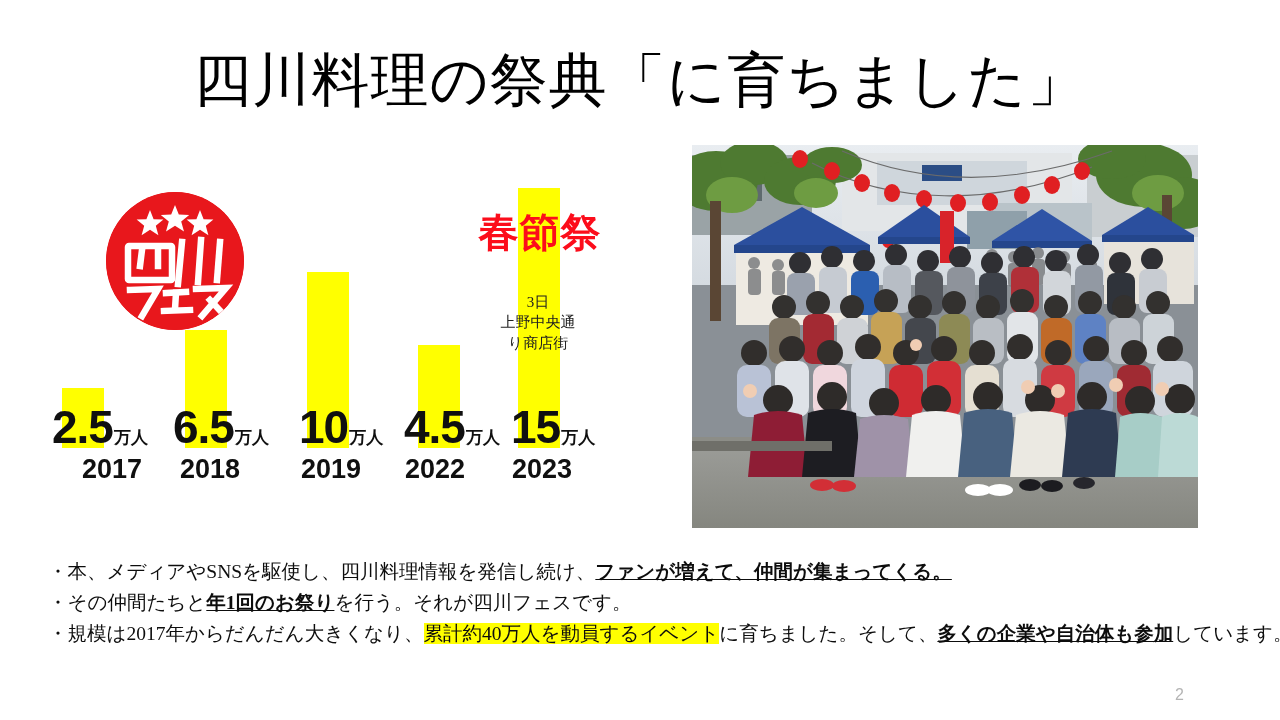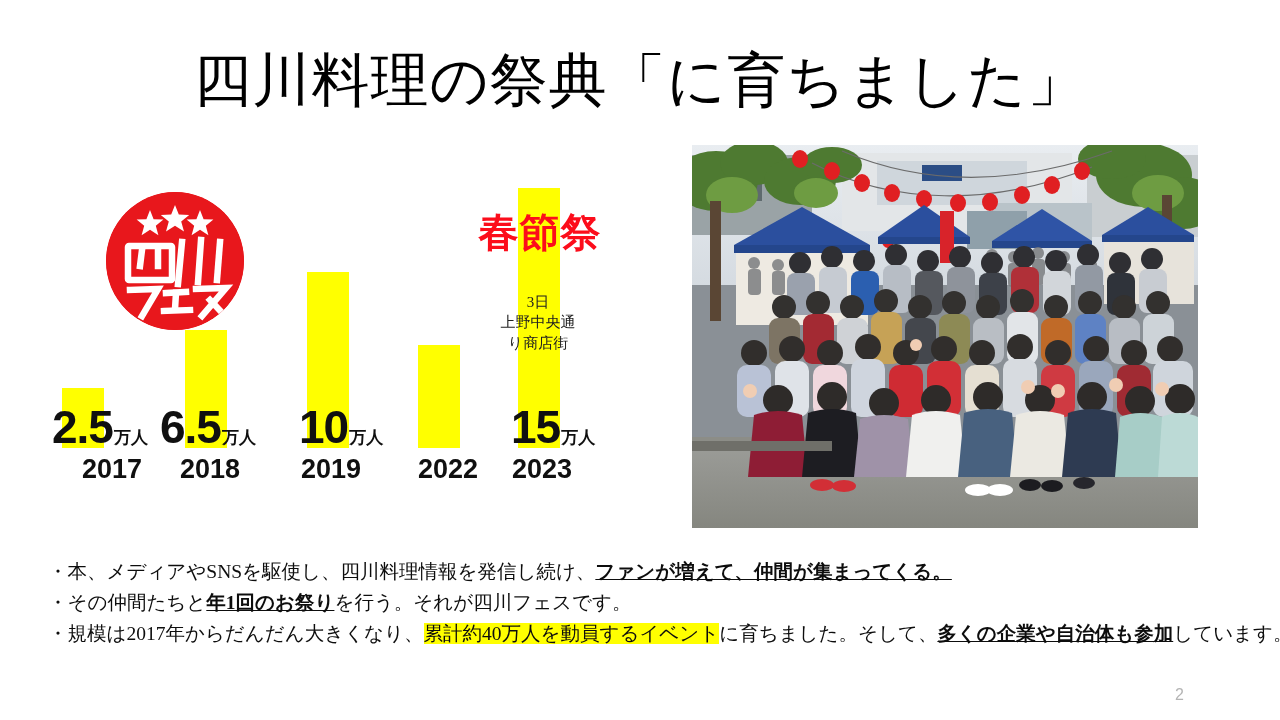--- a/index.html
+++ b/index.html
@@ -167,34 +167,37 @@
   <div class="harusai">春節祭</div>
   <div class="harusai-note">
     <div>3日</div>
     <div>上野中央通</div>
     <div>り商店街</div>
   </div>
 
   <div class="val" style="left:52px;top:404px;">
     <span class="num">2.5</span><span class="unit">万人</span>
   </div>
-  <div class="val" style="left:160px;top:404px;">
+  <div class="val" style="left:173px;top:404px;">
     <span class="num">6.5</span><span class="unit">万人</span>
   </div>
   <div class="val" style="left:299px;top:404px;">
     <span class="num">10</span><span class="unit">万人</span>
+  </div>
+  <div class="val" style="left:404px;top:404px;">
+    <span class="num">4.5</span><span class="unit">万人</span>
   </div>
   <div class="val" style="left:511px;top:404px;">
     <span class="num">15</span><span class="unit">万人</span>
   </div>
 
   <div class="yearlab" style="left:58px;top:456px;margin-left:24px;">2017</div>
   <div class="yearlab" style="left:180px;top:456px;">2018</div>
   <div class="yearlab" style="left:301px;top:456px;">2019</div>
-  <div class="yearlab" style="left:405px;top:456px;margin-left:13px;">2022</div>
+  <div class="yearlab" style="left:405px;top:456px;">2022</div>
   <div class="yearlab" style="left:512px;top:456px;">2023</div>
 
   <div class="photo">
     <svg width="506" height="383" viewBox="0 0 506 383" aria-hidden="true">
       <defs>
         <linearGradient id="skyg" x1="0" y1="0" x2="0" y2="1">
           <stop offset="0%" stop-color="#e9edf1"></stop>
           <stop offset="100%" stop-color="#d5dbe1"></stop>
         </linearGradient>
         <linearGradient id="groundg" x1="0" y1="0" x2="0" y2="1">

